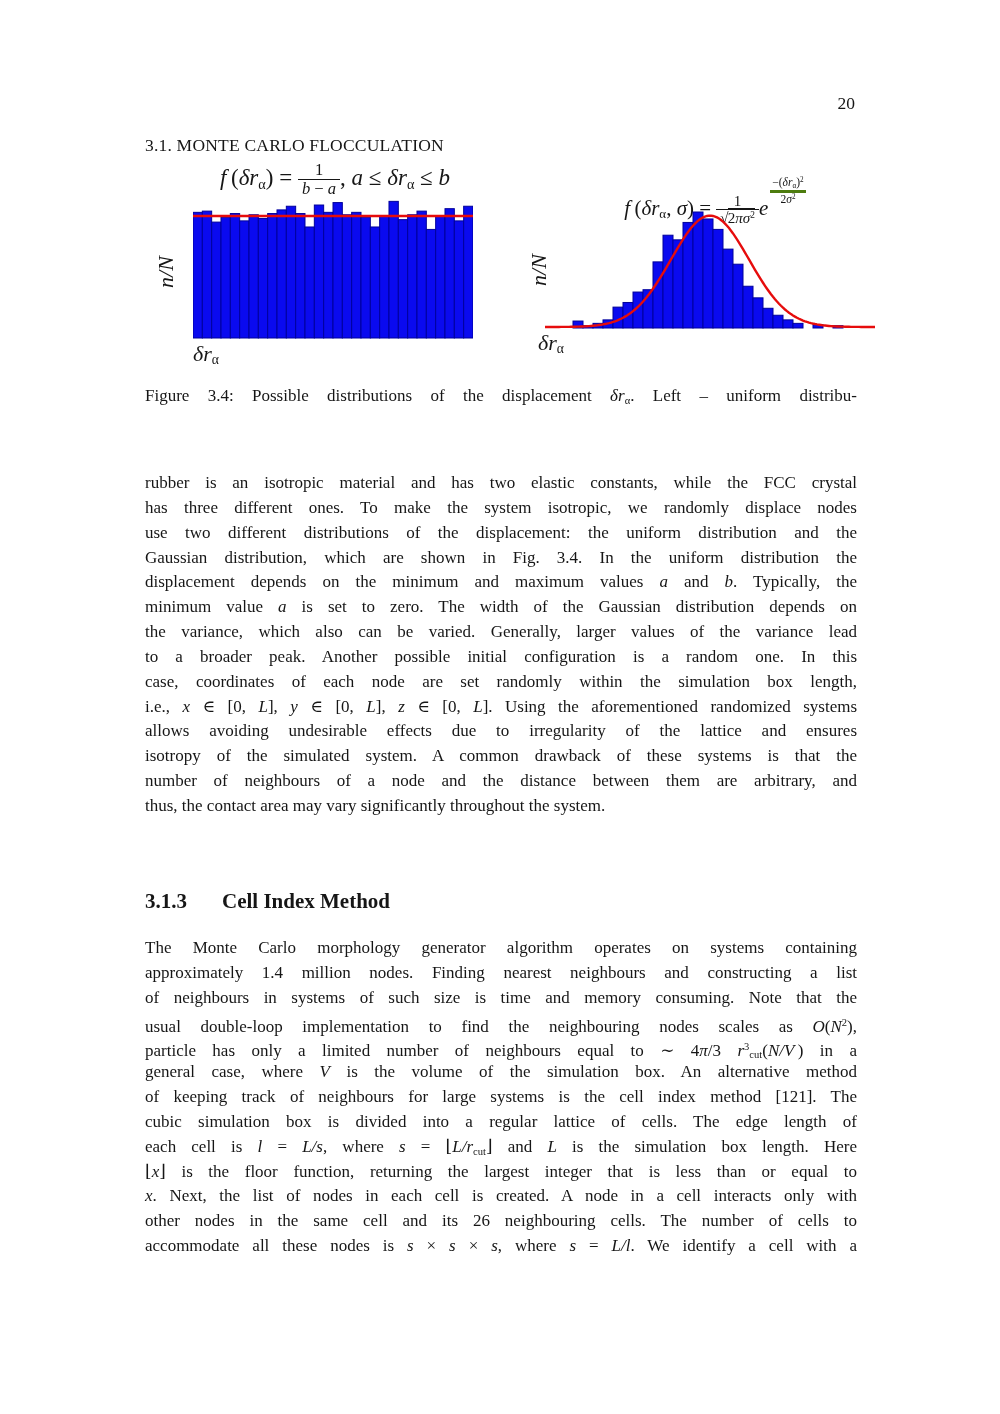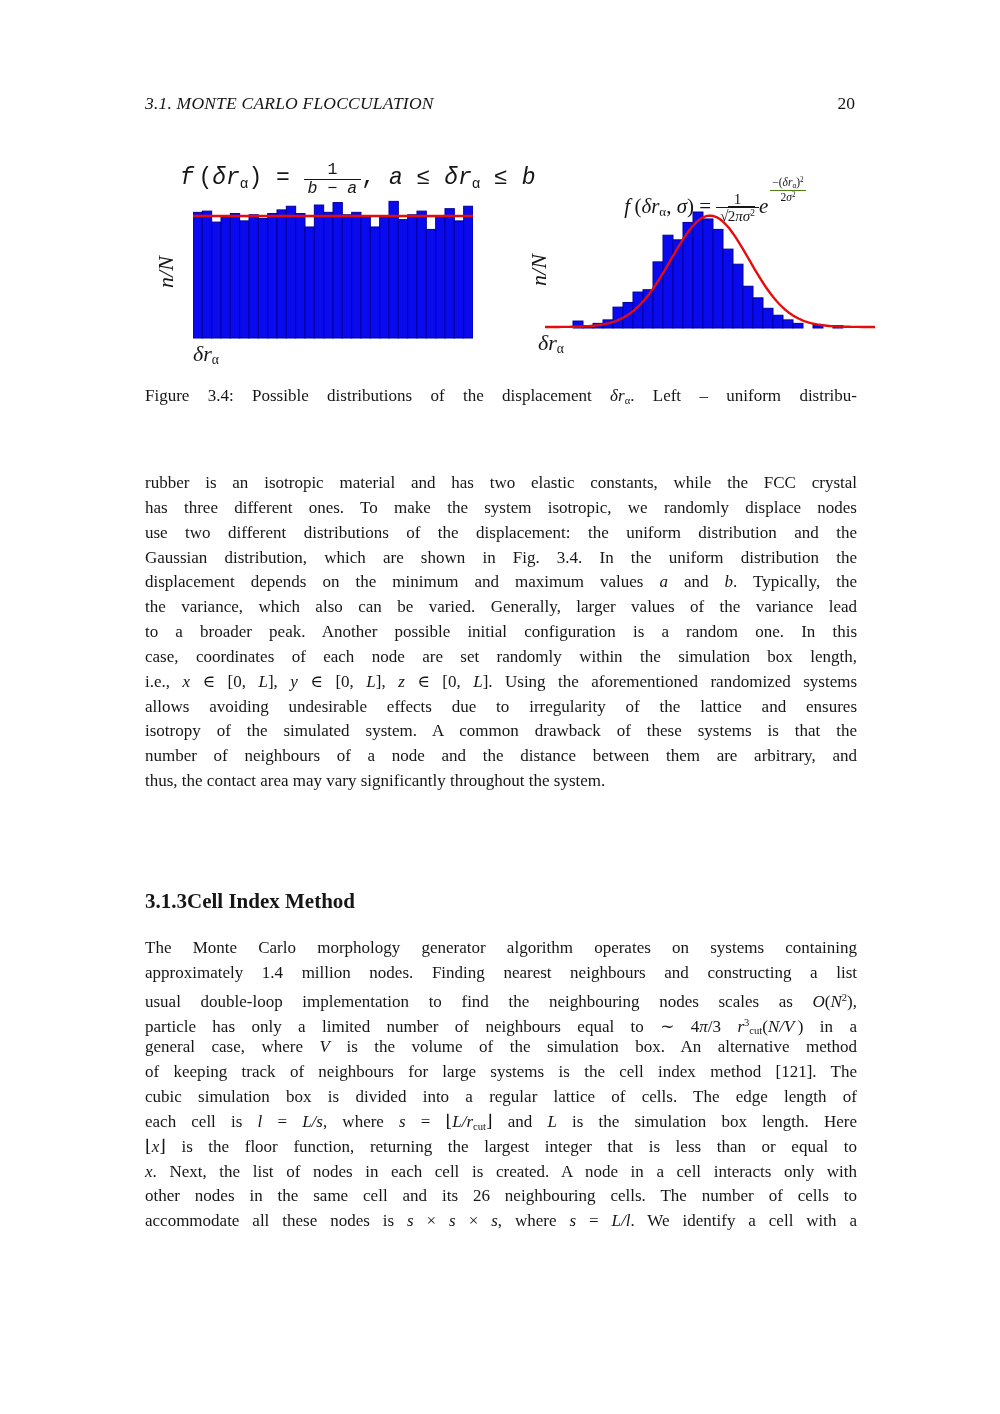--- a/index.html
+++ b/index.html
@@ -3,45 +3,45 @@
 <meta charset="utf-8">
 <style>
   html,body{margin:0;padding:0;}
   body{
     width:1000px;height:1414px;background:#ffffff;position:relative;
     font-family:"Liberation Serif","DejaVu Serif",serif;color:#161616;
     -webkit-font-smoothing:antialiased;
   }
   .abs{position:absolute;}
   
-  .running-head{font-style:italic;font-size:17.5px;letter-spacing:.2px;}
+  .running-head{font-size:17.5px;letter-spacing:.2px;margin-top:42px;}
   .pageno{font-size:17.5px;}
   
   .formula{text-align:center;white-space:nowrap;}
-  .formula-l{font-size:23px;font-family:Liberation Mono, monospace;}
+  .formula-l{font-size:23px;}
   .formula-r{font-size:21px;}
   .frac{display:inline-block;vertical-align:-0.55em;text-align:center;font-size:0.72em;line-height:1.08;}
   .frac .num{display:block;padding:0 4px;border-bottom:1.4px solid #161616;}
   .frac .den{display:block;padding:0 4px;}
   .rad{border-top:1.4px solid #161616;padding-top:1px;}
   .sqrtg{margin-right:-1px;}
   .efrac{display:inline-block;text-align:center;font-size:0.55em;line-height:1.15;vertical-align:1.05em;margin-left:2px;}
-  .efrac .num{display:block;padding:0 2px;border-bottom:1px solid #4d7c0f;}
+  .efrac .num{display:block;padding:0 2px;border-bottom:3px solid #4d7c0f;}
   .efrac .den{display:block;padding:0 2px;}
   sub{font-size:0.62em;vertical-align:-0.25em;}
   sup{font-size:0.62em;vertical-align:0.55em;}
   
   .ylab{font-size:22px;text-align:center;transform:rotate(-90deg);}
   .xlab{font-size:22px;}
   
   .textblock{font-size:17px;line-height:24.85px;text-align:left;}
   .tline{display:block;height:24.85px;white-space:normal;}
   .jline{text-align:justify;text-align-last:justify;}
   .section-heading{font-weight:bold;font-size:21px;white-space:nowrap;}
-  .section-heading .num{}
+  .section-heading .num{margin-right:35px;}
   svg{display:block;}
 </style>
 </head>
 <body>
 
 <div class="abs running-head" style="left:145px;top:93px;">3.1.  MONTE CARLO FLOCCULATION</div>
 <div class="abs pageno" style="right:145px;top:93px;">20</div>
 
 <div class="abs" style="left:0;top:0;width:0;height:0;">
 
@@ -126,37 +126,39 @@
       <div class="tline jline">Figure 3.4: Possible distributions of the displacement <i>δr</i><sub>α</sub>.  Left – uniform distribu-</div>
     </div>
 </div>
 
 <div class="abs textblock" style="left:145px;top:471px;width:712px;">
     <div class="tline jline">rubber is an isotropic material and has two elastic constants, while the FCC crystal</div>
     <div class="tline jline">has three different ones.  To make the system isotropic, we randomly displace nodes</div>
     <div class="tline jline">use two different distributions of the displacement: the uniform distribution and the</div>
     <div class="tline jline">Gaussian distribution, which are shown in Fig.  3.4.  In the uniform distribution the</div>
     <div class="tline jline">displacement depends on the minimum and maximum values <i>a</i> and <i>b</i>.  Typically, the</div>
+    <div class="tline jline">minimum value <i>a</i> is set to zero.  The width of the Gaussian distribution depends on</div>
     <div class="tline jline">the variance, which also can be varied.  Generally, larger values of the variance lead</div>
     <div class="tline jline">to a broader peak.  Another possible initial configuration is a random one.  In this</div>
     <div class="tline jline">case, coordinates of each node are set randomly within the simulation box length,</div>
     <div class="tline jline">i.e., <i>x</i> ∈ [0, <i>L</i>], <i>y</i> ∈ [0, <i>L</i>], <i>z</i> ∈ [0, <i>L</i>].  Using the aforementioned randomized systems</div>
     <div class="tline jline">allows avoiding undesirable effects due to irregularity of the lattice and ensures</div>
     <div class="tline jline">isotropy of the simulated system.  A common drawback of these systems is that the</div>
     <div class="tline jline">number of neighbours of a node and the distance between them are arbitrary, and</div>
     <div class="tline">thus, the contact area may vary significantly throughout the system.</div>
   </div>
 
 <div class="abs section-heading" style="left:145px;top:889px;">
   <span class="num">3.1.3</span><span>Cell Index Method</span>
 </div>
 
 <div class="abs textblock" style="left:145px;top:936px;width:712px;">
     <div class="tline jline">The Monte Carlo morphology generator algorithm operates on systems containing</div>
     <div class="tline jline">approximately 1.4 million nodes.  Finding nearest neighbours and constructing a list</div>
+    <div class="tline jline">of neighbours in systems of such size is time and memory consuming.  Note that the</div>
     <div class="tline jline">usual double-loop implementation to find the neighbouring nodes scales as <i>O</i>(<i>N</i><sup>2</sup>),</div>
     <div class="tline jline">particle has only a limited number of neighbours equal to ∼ 4<i>π</i>/3 <i>r</i><sup>3</sup><sub>cut</sub>(<i>N/V</i> ) in a</div>
     <div class="tline jline">general case, where <i>V</i> is the volume of the simulation box.  An alternative method</div>
     <div class="tline jline">of keeping track of neighbours for large systems is the cell index method [121].  The</div>
     <div class="tline jline">cubic simulation box is divided into a regular lattice of cells.  The edge length of</div>
     <div class="tline jline">each cell is <i>l</i> = <i>L/s</i>, where <i>s</i> = ⌊<i>L/r</i><sub>cut</sub>⌋ and <i>L</i> is the simulation box length.  Here</div>
     <div class="tline jline">⌊<i>x</i>⌋ is the floor function, returning the largest integer that is less than or equal to</div>
     <div class="tline jline"><i>x</i>.  Next, the list of nodes in each cell is created.  A node in a cell interacts only with</div>
     <div class="tline jline">other nodes in the same cell and its 26 neighbouring cells.  The number of cells to</div>
     <div class="tline jline">accommodate all these nodes is <i>s</i> × <i>s</i> × <i>s</i>, where <i>s</i> = <i>L/l</i>.  We identify a cell with a</div>

